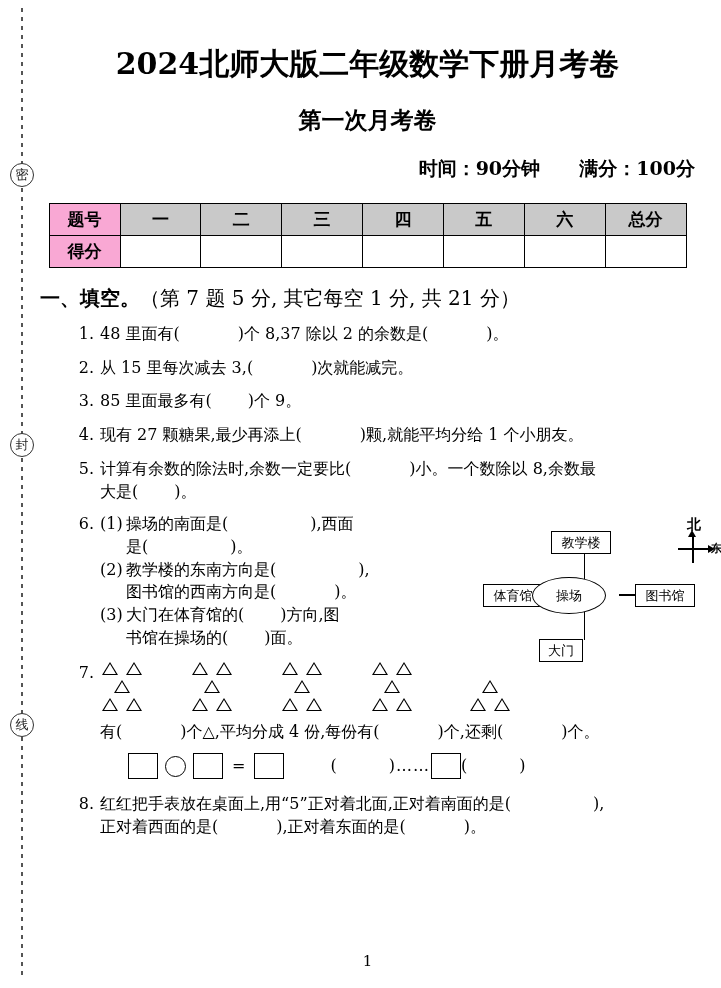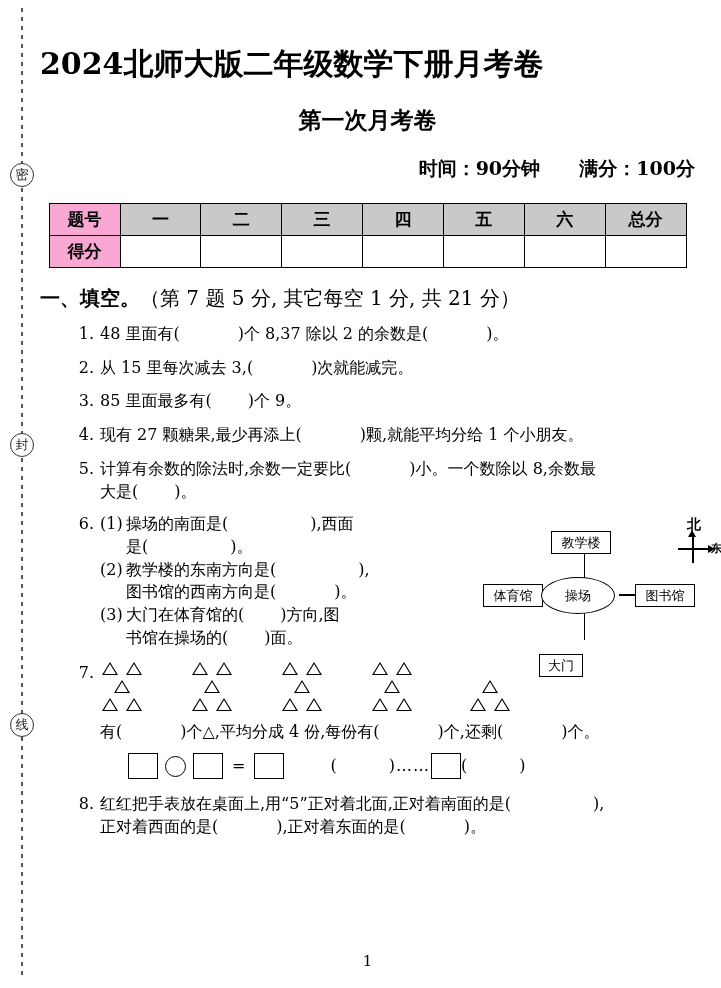--- a/index.html
+++ b/index.html
@@ -51,20 +51,21 @@
   #page-body {
     position: absolute;
     left: 40px;
     top: 0;
     width: 655px;
     height: 988px;
   }
 
   
   #paper-title {
+    text-align: center;
     font-size: 30px;
     font-weight: bold;
     letter-spacing: 0px;
     margin-top: 44px;
     font-family: "DejaVu Serif", "Liberation Serif", serif;
     white-space: nowrap;
   }
   #paper-subtitle {
     text-align: center;
     font-size: 23px;
@@ -154,24 +155,24 @@
     height: 19px;
     text-align: center;
     white-space: nowrap;
     box-sizing: content-box;
     padding: 1px 3px;
     z-index: 2;
   }
   #map-node-teaching { left: 56px;  top: 12px;  width: 52px; }
   #map-node-gym      { left: -12px; top: 65px;  width: 52px; }
   #map-node-library  { left: 140px; top: 65px;  width: 52px; }
-  #map-node-gate     { left: 44px;  top: 120px; width: 36px; margin-top: 15px; }
+  #map-node-gate     { left: 44px;  top: 120px; width: 36px; }
   #map-node-playground {
     position: absolute;
-    left: 46px; top: 58px;
+    left: 37px; top: 58px;
     width: 72px; height: 35px;
     border: 1.3px solid #000;
     border-radius: 50%;
     background: #fff;
     font-size: 13px;
     line-height: 35px;
     text-align: center;
     z-index: 2;
   }
   .map-line { position: absolute; background: #000; z-index: 1; }

